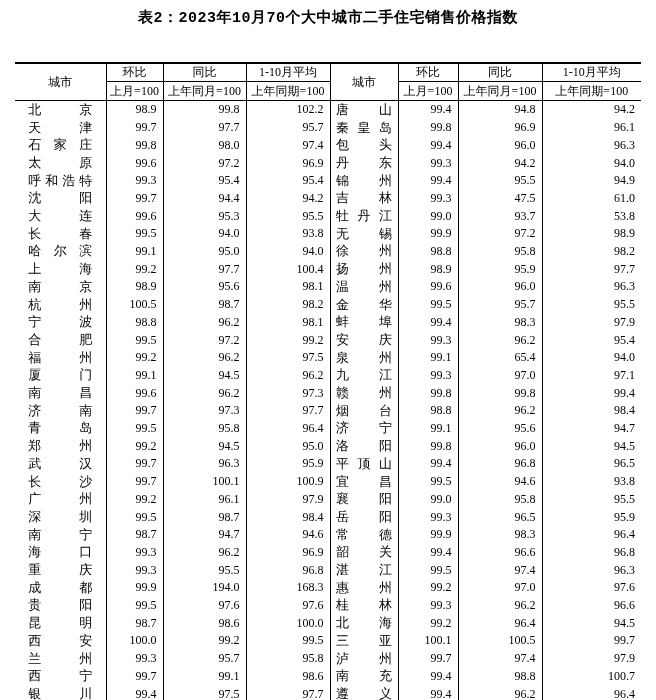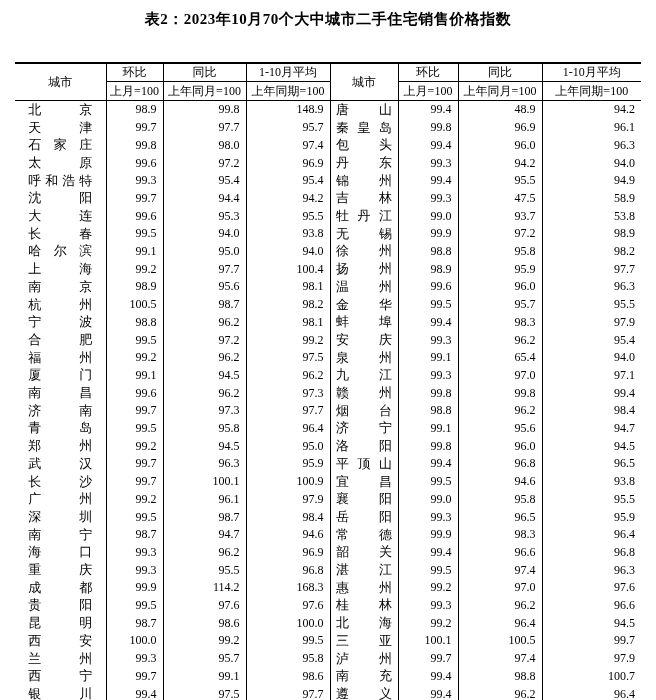--- a/index.html
+++ b/index.html
@@ -12,20 +12,21 @@
     font-family: "Liberation Serif", serif;
     color: #000;
   }
   .page-title {
     text-align: center;
     font-weight: bold;
     font-size: 15px;
     line-height: 20px;
     padding-top: 9px;
     letter-spacing: 0.5px;
+    font-family: Liberation Mono, monospace;
   }
   table.idx {
     border-collapse: collapse;
     table-layout: fixed;
     width: 626px;
     margin: 33px 0 0 15px;
     border-top: 2.5px solid #000;
     border-bottom: 2.5px solid #000;
   }
   table.idx th, table.idx td {
@@ -99,24 +100,24 @@
         <th>上月=100</th>
         <th>上年同月=100</th>
         <th>上年同期=100</th>
       </tr>
     </thead>
     <tbody id="table-body">
         <tr>
           <td class="city cl"><span class="cname">北京</span></td>
           <td class="num">98.9</td>
           <td class="num">99.8</td>
-          <td class="num">148.9</td>
+          <td class="num">102.2</td>
           <td class="city cr"><span class="cname">唐山</span></td>
           <td class="num">99.4</td>
-          <td class="num">48.9</td>
+          <td class="num">94.8</td>
           <td class="num">94.2</td>
         </tr>
         <tr>
           <td class="city cl"><span class="cname">天津</span></td>
           <td class="num">99.7</td>
           <td class="num">97.7</td>
           <td class="num">95.7</td>
           <td class="city cr"><span class="cname">秦皇岛</span></td>
           <td class="num">99.8</td>
           <td class="num">96.9</td>
@@ -153,21 +154,21 @@
           <td class="num">94.9</td>
         </tr>
         <tr>
           <td class="city cl"><span class="cname">沈阳</span></td>
           <td class="num">99.7</td>
           <td class="num">94.4</td>
           <td class="num">94.2</td>
           <td class="city cr"><span class="cname">吉林</span></td>
           <td class="num">99.3</td>
           <td class="num">47.5</td>
-          <td class="num">58.9</td>
+          <td class="num">61.0</td>
         </tr>
         <tr>
           <td class="city cl"><span class="cname">大连</span></td>
           <td class="num">99.6</td>
           <td class="num">95.3</td>
           <td class="num">95.5</td>
           <td class="city cr"><span class="cname">牡丹江</span></td>
           <td class="num">99.0</td>
           <td class="num">93.7</td>
           <td class="num">53.8</td>
@@ -368,21 +369,21 @@
           <td class="num">95.5</td>
           <td class="num">96.8</td>
           <td class="city cr"><span class="cname">湛江</span></td>
           <td class="num">99.5</td>
           <td class="num">97.4</td>
           <td class="num">96.3</td>
         </tr>
         <tr>
           <td class="city cl"><span class="cname">成都</span></td>
           <td class="num">99.9</td>
-          <td class="num">114.2</td>
+          <td class="num">194.0</td>
           <td class="num">168.3</td>
           <td class="city cr"><span class="cname">惠州</span></td>
           <td class="num">99.2</td>
           <td class="num">97.0</td>
           <td class="num">97.6</td>
         </tr>
         <tr>
           <td class="city cl"><span class="cname">贵阳</span></td>
           <td class="num">99.5</td>
           <td class="num">97.6</td>

